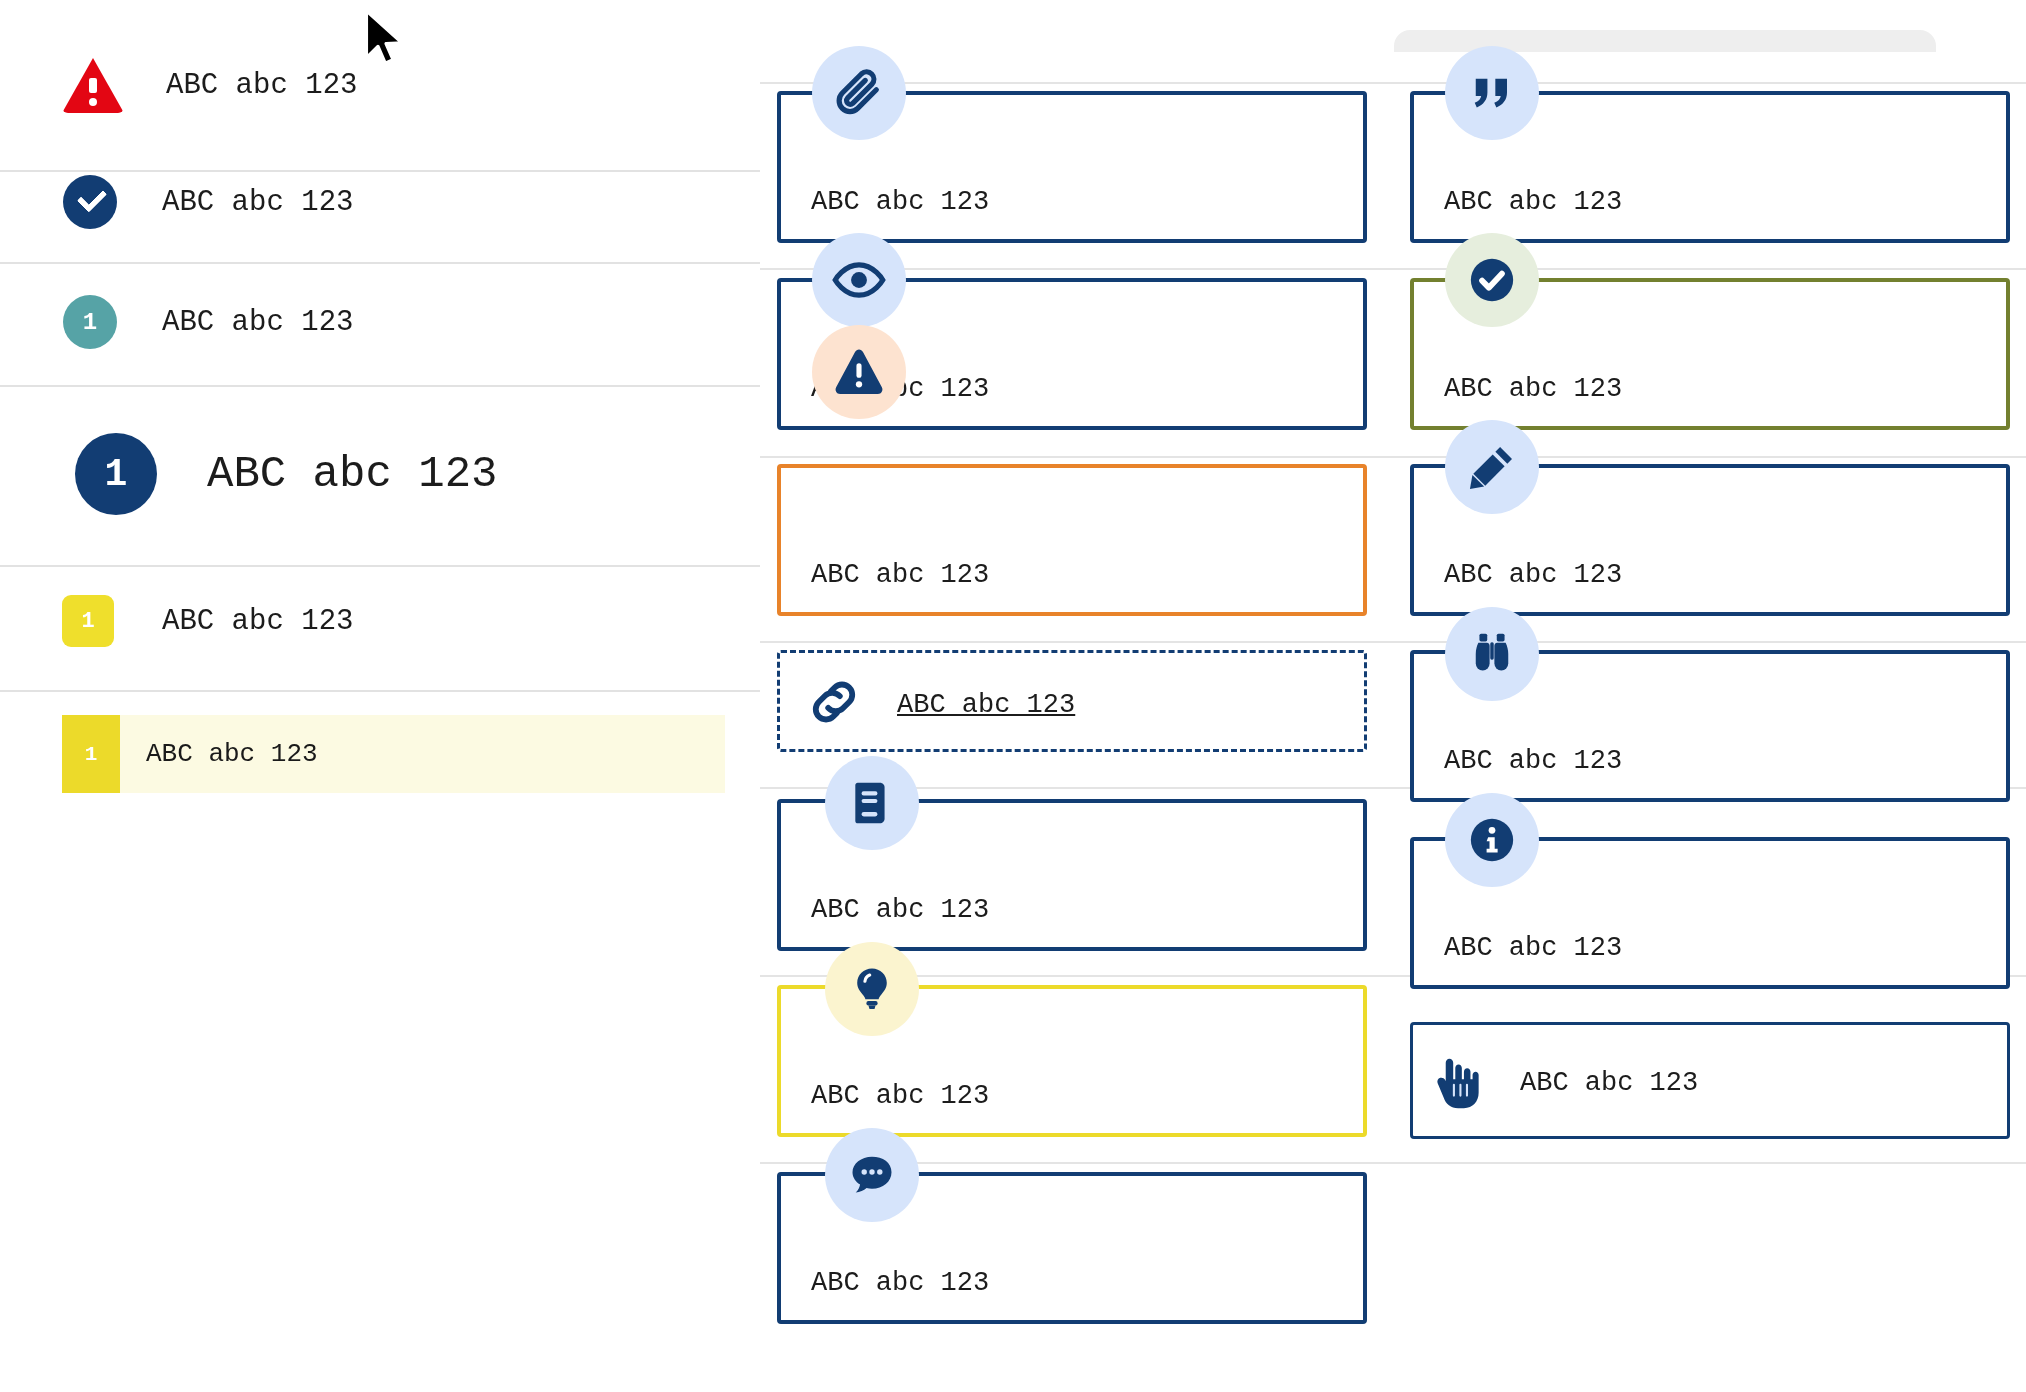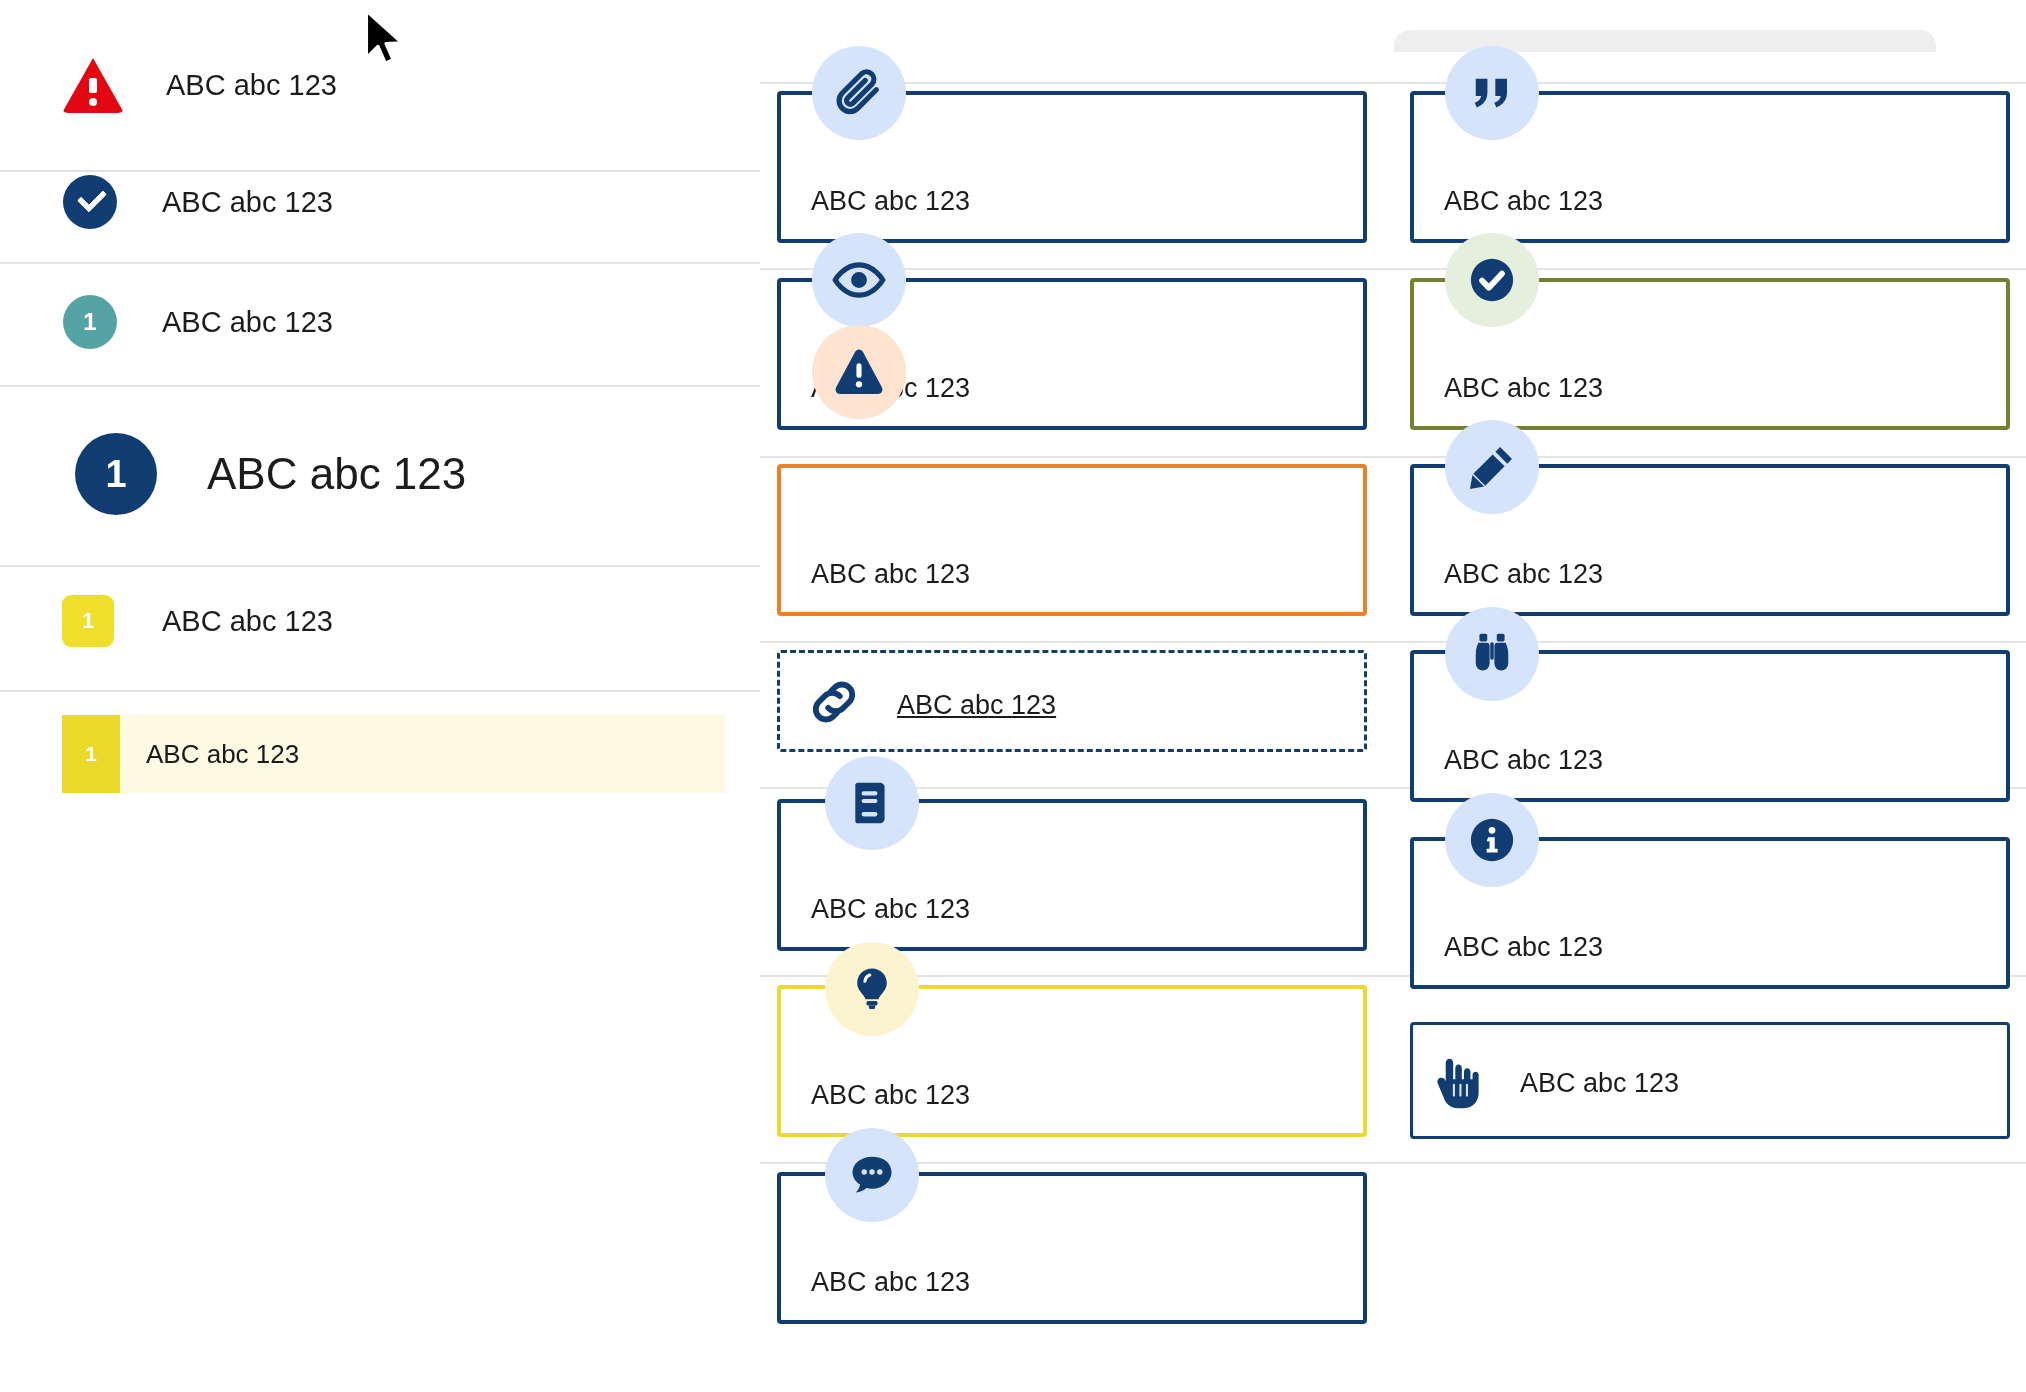--- a/index.html
+++ b/index.html
@@ -12,20 +12,21 @@
     height: 1392px;
     font-family: "Liberation Sans", sans-serif;
     position: relative;
     overflow: hidden;
     color: #1a1a1a;
   }
 
   .stage {
     position: absolute;
     inset: 0;
+    font-family: Liberation Mono, monospace;
   }
 
   
   .left-col {
     position: absolute;
     left: 0; top: 0;
     width: 760px; height: 1392px;
   }
   .hr {
     position: absolute;

